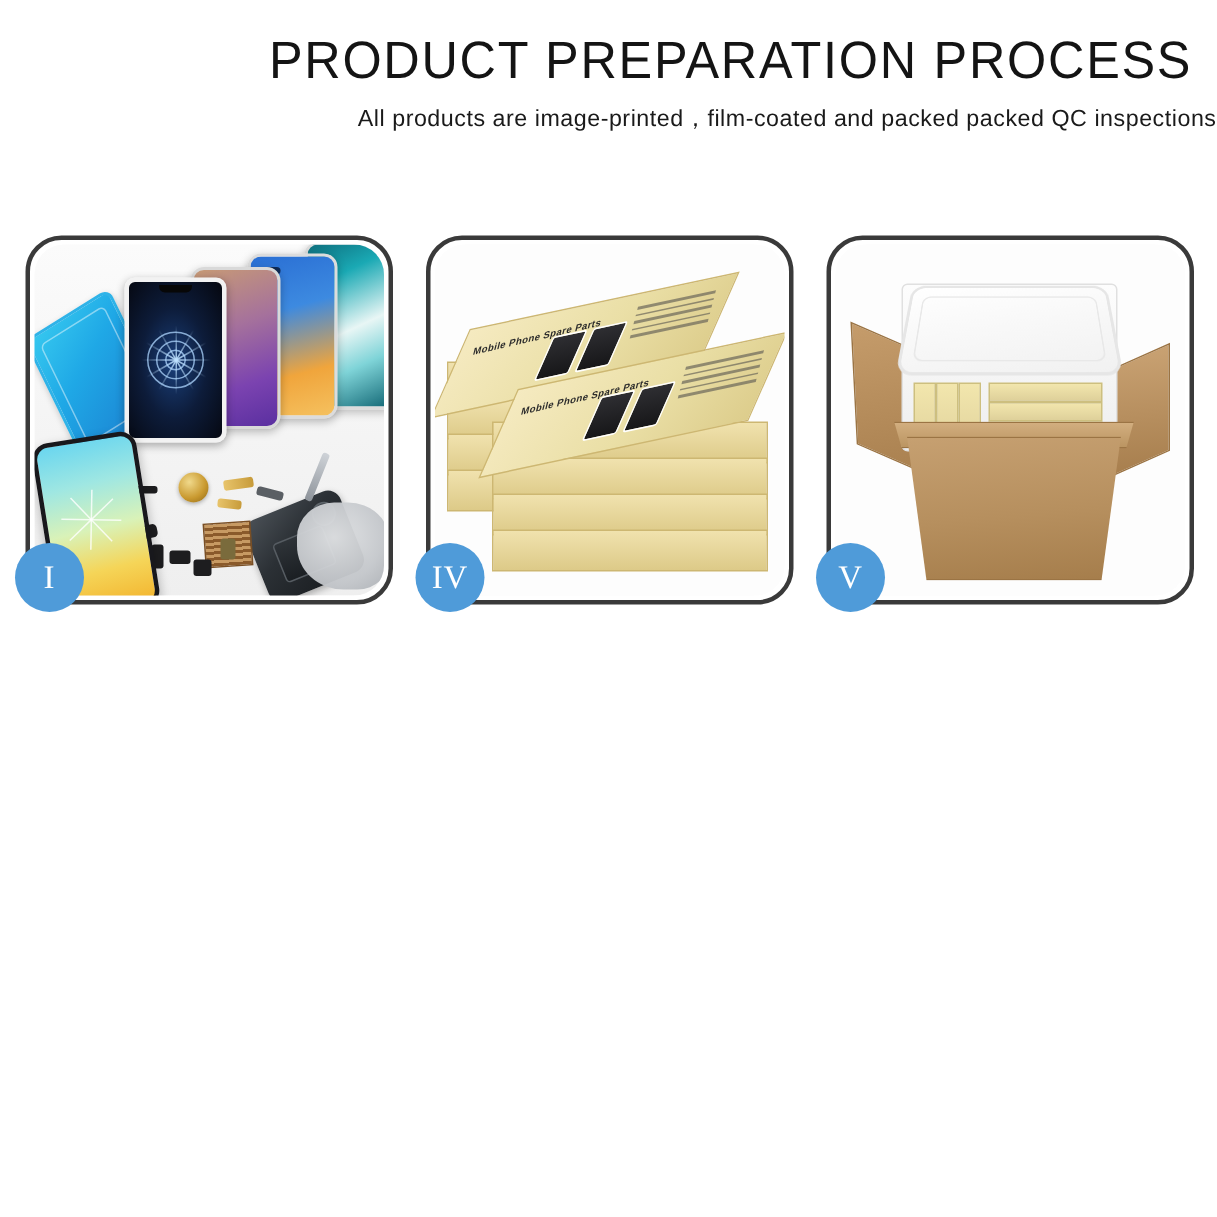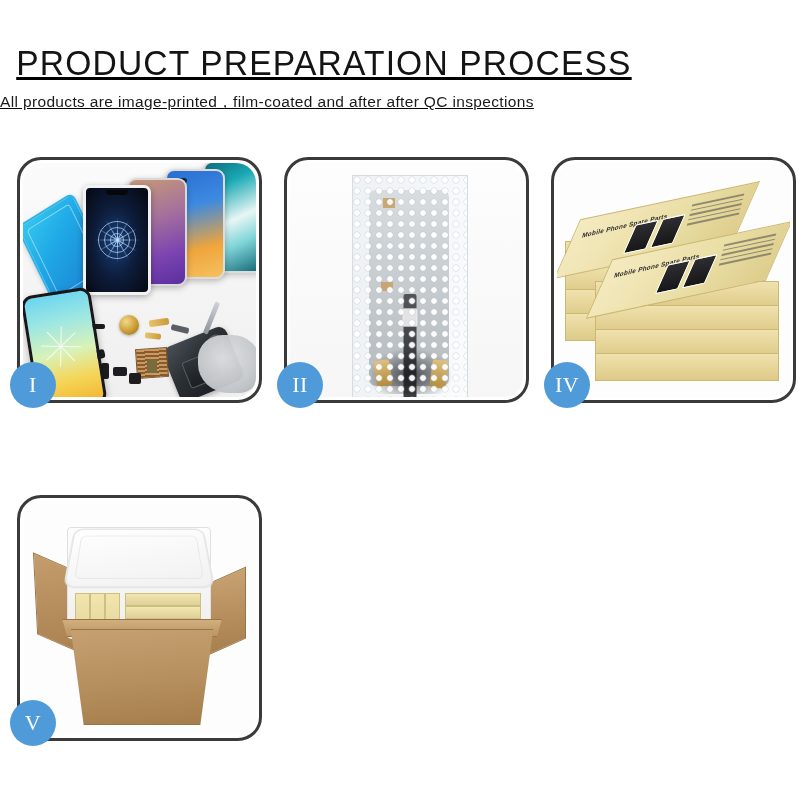--- a/index.html
+++ b/index.html
@@ -6,21 +6,21 @@
   body{
     width:811px;height:811px;
     background:#ffffff;
     font-family:"Liberation Sans","DejaVu Sans",sans-serif;
     overflow:hidden;
     position:relative;
   }
   .page{width:811px;height:811px;position:relative;}
 
   
-  .header{padding-top:42px;text-align:left;text-decoration:underline;}
+  .header{padding-top:20px;text-align:right;}
   .title{
     font-size:35px;
     letter-spacing:1.2px;
     color:#141414;
     font-weight:400;
     line-height:42px;
     transform:scaleX(0.96);
     white-space:nowrap;
   }
   .subtitle{
@@ -275,21 +275,21 @@
      clip-path:polygon(0 22%,100% 0,100% 62%,0 100%);}
   .tapeSm{position:absolute;background:rgba(150,116,72,.6);}
 </style>
 </head>
 <body>
 
 <div class="page">
 
   <div class="header">
     <div class="title">PRODUCT PREPARATION PROCESS</div>
-    <div class="subtitle">All products are image-printed，film-coated and after after QC inspections</div>
+    <div class="subtitle">All products are image-printed，film-coated and packed packed QC inspections</div>
   </div>
 
   <div class="grid">
 
     <div class="panel">
       <div class="photo">
         <div class="p1bg"></div>
         <div class="scr s1"></div>
         <div class="scr s2">
           <div class="notch"></div>
@@ -342,37 +342,20 @@
         <div class="chip" style="left:90px;top:204px;width:14px;height:9px;border-radius:2px;"></div>
         <div class="chip" style="left:106px;top:210px;width:12px;height:11px;border-radius:2px;"></div>
         <div class="chip" style="left:124px;top:196px;width:10px;height:14px;background:#7a6b3c;border-radius:2px;"></div>
         <div class="chip" style="left:148px;top:163px;width:18px;height:6px;transform:rotate(14deg);background:#5a5f64;"></div>
         <div class="tool" style="left:186px;top:138px;width:5px;height:34px;transform:rotate(22deg);"></div>
         <div class="hand"></div>
       </div>
       <div class="badge">I</div>
     </div>
 
-    <div class="panel">
-      <div class="photo">
-        <div class="p2bg"></div>
-        <div class="bagII">
-          <div class="innerScreen"></div>
-          <div class="ribbon"></div>
-          <div class="ic"></div>
-          <div class="blob"></div>
-          <div class="tapeA"></div>
-          <div class="tapeB"></div>
-          <div class="connL"></div>
-          <div class="connR"></div>
-          <div class="bubbles"></div>
-        </div>
-      </div>
-      <div class="badge">II</div>
-    </div>
 
 
     <div class="panel">
       <div class="photo">
         <div class="p4bg"></div>
         <div class="stack">
 
           <div class="sbox" style="left:2px;top:56px;width:118px;"></div>
           <div class="sbox" style="left:2px;top:80px;width:118px;"></div>
           <div class="sbox" style="left:2px;top:104px;width:118px;"></div>

